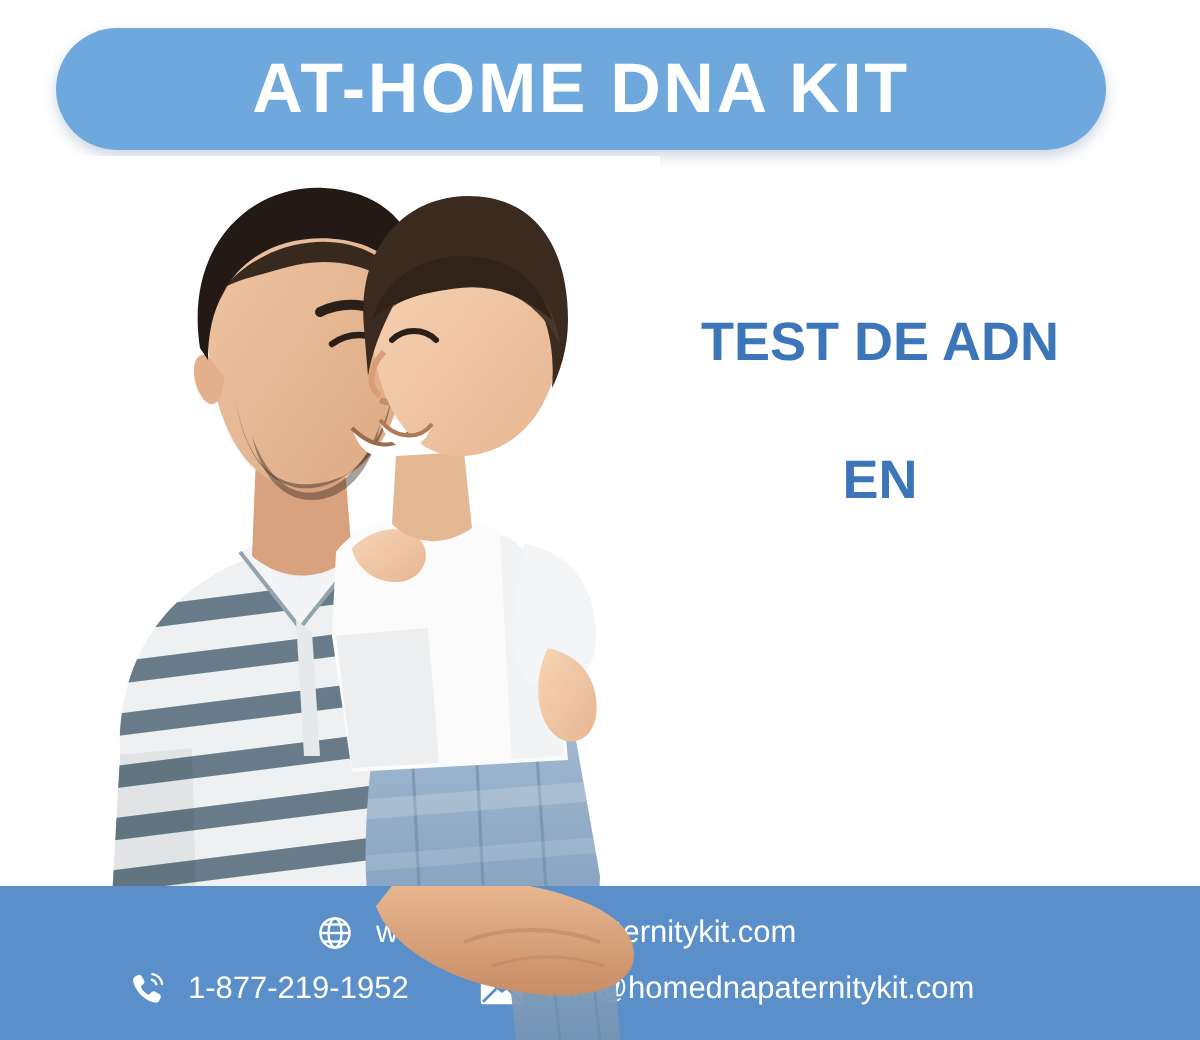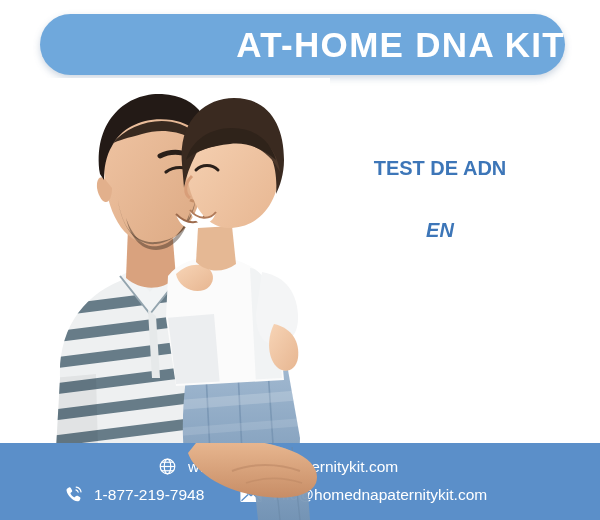--- a/index.html
+++ b/index.html
@@ -17,30 +17,30 @@
     position: relative;
     width: 600px;
     height: 520px;
     background: #ffffff;
     overflow: hidden;
   }
 
   
   .title-pill {
     position: absolute;
-    left: 40px;
+    left: 28px;
     top: 14px;
     width: 525px;
     height: 61px;
     background: #6fa8dc;
     border-radius: 34px;
     box-shadow: 0 3px 7px rgba(90,120,155,0.30);
     display: flex;
     align-items: center;
-    justify-content: flex-end;
+    justify-content: center;
   }
   .title-text {
     color: #ffffff;
     font-size: 35px;
     font-weight: bold;
     letter-spacing: 1.3px;
     line-height: 1;
     white-space: nowrap;
   }
 
@@ -57,27 +57,27 @@
   
   .headline-block {
     position: absolute;
     left: 290px;
     top: 158px;
     width: 300px;
     text-align: center;
   }
   .headline-line {
     color: #3d76b8;
-    font-size: 20px;
+    font-size: 27px;
     font-weight: bold;
     line-height: 1;
     white-space: nowrap;
   }
   .headline-line.l1 { margin-bottom: 42px; }
-  .headline-line.l2 { margin-bottom: 24px; font-style: italic; }
+  .headline-line.l2 { margin-bottom: 24px; }
 
   
   .footer {
     position: absolute;
     left: 0;
     top: 443px;
     width: 600px;
     height: 77px;
     background: #5b8fc9;
   }
@@ -295,21 +295,21 @@
       <span class="icon gap-after-icon">
         <svg width="19" height="19" viewBox="0 0 24 24" aria-hidden="true">
           <path d="M6.2 3.1c0.9-0.4 1.9-0.1 2.4 0.8l1.5 2.6c0.5 0.8 0.3 1.8-0.4 2.4L8.5 9.9
                    c-0.3 0.3-0.4 0.7-0.2 1.1 0.9 1.9 2.5 3.5 4.4 4.4 0.4 0.2 0.8 0.1 1.1-0.2l1-1.1
                    c0.6-0.7 1.6-0.9 2.4-0.4l2.6 1.5c0.9 0.5 1.2 1.6 0.8 2.4l-0.8 1.6
                    c-0.5 1-1.6 1.6-2.7 1.4C10.9 19.8 4.3 13.2 3.2 6.8 3 5.7 3.6 4.6 4.6 4.1z" fill="#ffffff"></path>
           <path d="M15.4 2.6c3.2 0.5 5.6 2.9 6.1 6.1" fill="none" stroke="#ffffff" stroke-width="1.5" stroke-linecap="round"></path>
           <path d="M15.1 6.2c1.4 0.4 2.4 1.4 2.8 2.8" fill="none" stroke="#ffffff" stroke-width="1.5" stroke-linecap="round"></path>
         </svg>
       </span>
-      <span class="contact-text">1-877-219-7948</span>
+      <span class="contact-text">1-877-219-1952</span>
 
       <span class="group-spacer"></span>
 
       <span class="icon gap-after-icon">
         <svg width="22" height="17" viewBox="0 0 26 19" aria-hidden="true">
           <rect x="0.5" y="0.5" width="25" height="18" rx="1.5" fill="#ffffff"></rect>
           <path d="M1.8 2.2 L13 10.6 L24.2 2.2" fill="none" stroke="#5b8fc9" stroke-width="2"></path>
           <path d="M1.8 17.0 L9.6 9.4 M24.2 17.0 L16.4 9.4" fill="none" stroke="#5b8fc9" stroke-width="1.6"></path>
         </svg>
       </span>

